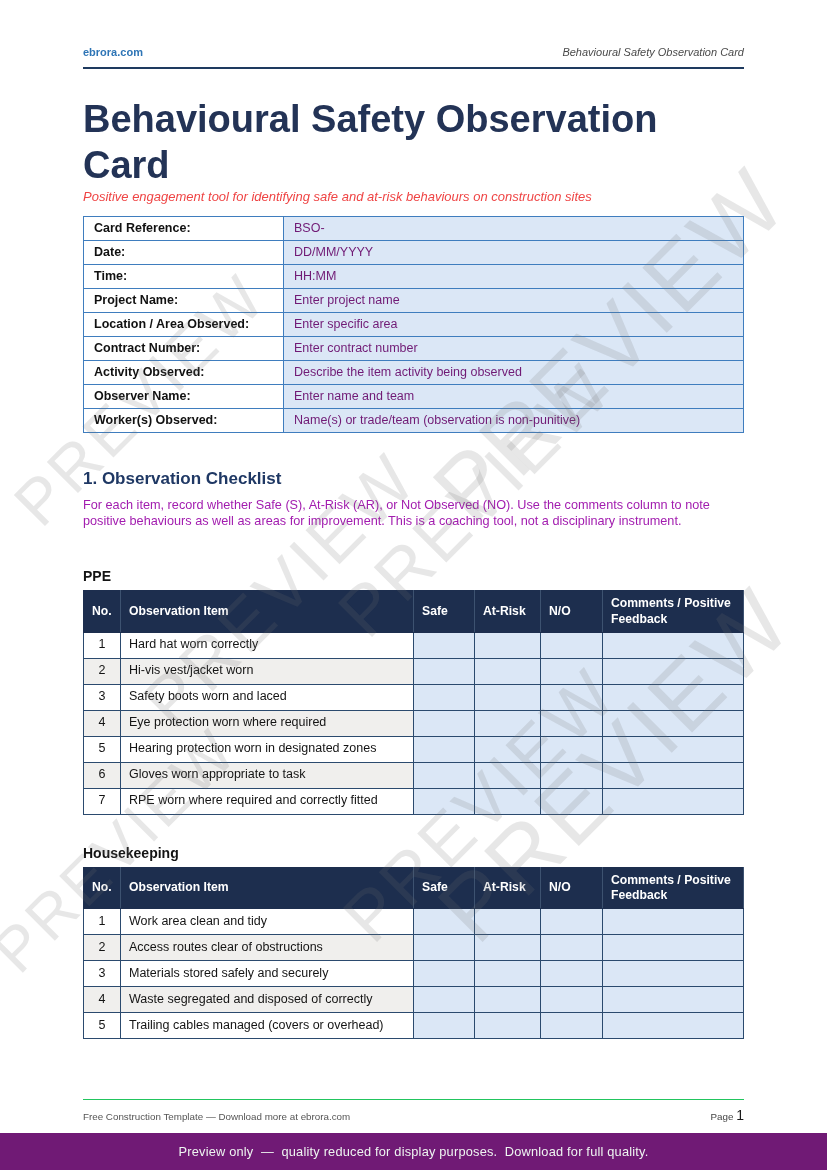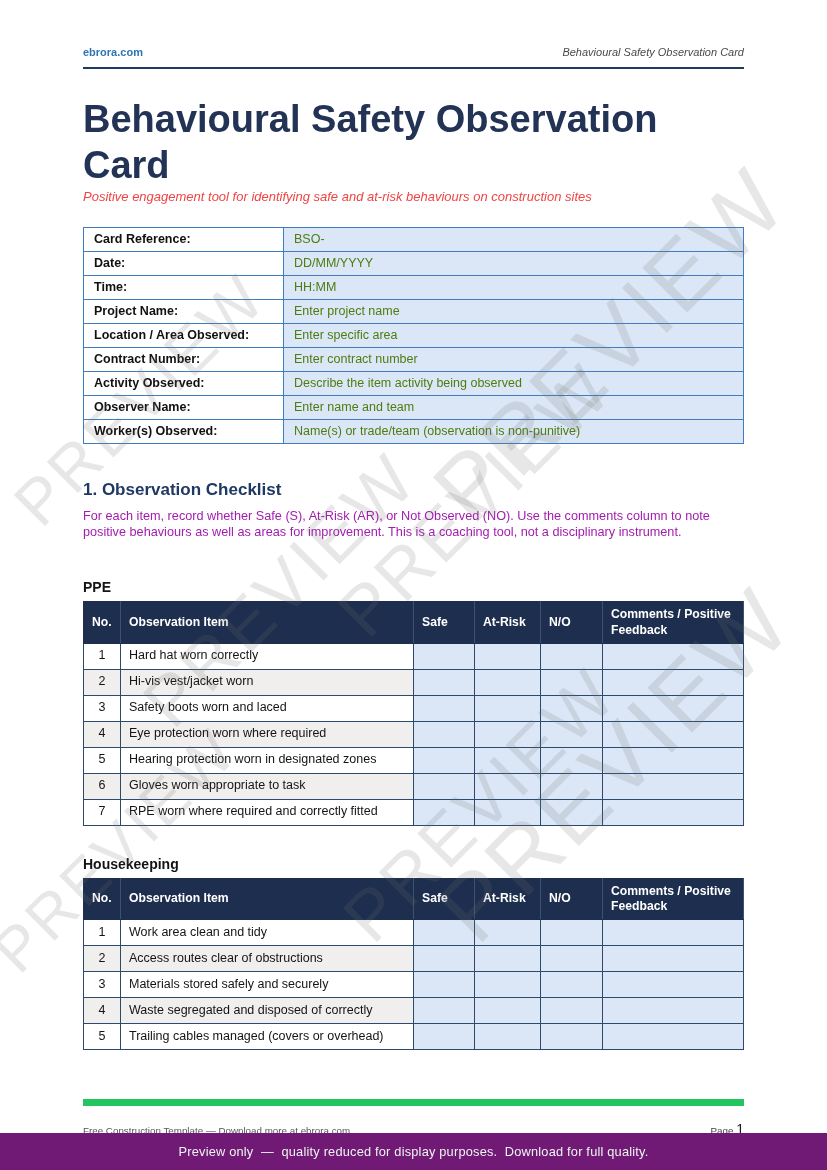--- a/index.html
+++ b/index.html
@@ -32,29 +32,29 @@
     margin-top: 27px;
     font-size: 38px;
     line-height: 1.22;
     color: #233356;
     font-weight: bold;
     max-width: 620px;
   }
   .subtitle { font-style: italic; font-size: 13px; color: #ef4444; }
 
   
-  table.info-table { width: 100%; border-collapse: collapse; margin-top: 23px; }
+  table.info-table { width: 100%; border-collapse: collapse; margin-top: 12px; }
   table.info-table td {
     border: 1.5px solid #3f7dbe;
     font-size: 12.5px;
     padding: 4px 10px;
     height: 24px;
   }
   td.lbl { width: 200px; font-weight: bold; color: #111; background: #ffffff; }
-  td.val { background: #dbe7f6; color: #4d7c0f; }
+  td.val { background: #dbe7f6; color: #701a75; }
 
   h2.section { margin-top: 36px; font-size: 17px; color: #1f3864; font-weight: bold; }
   p.desc { margin-top: 8px; font-size: 12.7px; line-height: 1.32; color: #a21caf; }
   h3.subhead { margin-top: 38px; font-size: 14px; color: #141414; font-weight: bold; }
 
   
   table.check-table { width: 100%; border-collapse: collapse; margin-top: 6px; padding-left: 28px; }
   table.check-table th {
     background: #1d2e4e;
     color: #ffffff;
@@ -85,29 +85,29 @@
   td.plain { background: #ffffff; }
   tr.even td.plain { background: #f0efed; }
   td.status { background: #dbe7f6; }
 
   
   .pagefoot {
     position: absolute;
     left: 83px;
     right: 83px;
     top: 1099px;
-    border-top: 7px solid #22c55e;
+    border-top: 1px solid #22c55e;
     display: flex;
     justify-content: space-between;
     align-items: baseline;
     padding-top: 7px;
     font-size: 9.8px;
     color: #555;
   }
-  .pagefoot .pnum-wrap { color: #444; margin-top: 8px; }
+  .pagefoot .pnum-wrap { color: #444; }
   .pagefoot .pnum { font-size: 14px; color: #1a1a1a; }
 
   
   .banner {
     position: absolute;
     left: 0; right: 0; bottom: 0;
     height: 37px;
     background: #701a75;
     color: #eef5f1;
     display: flex;

